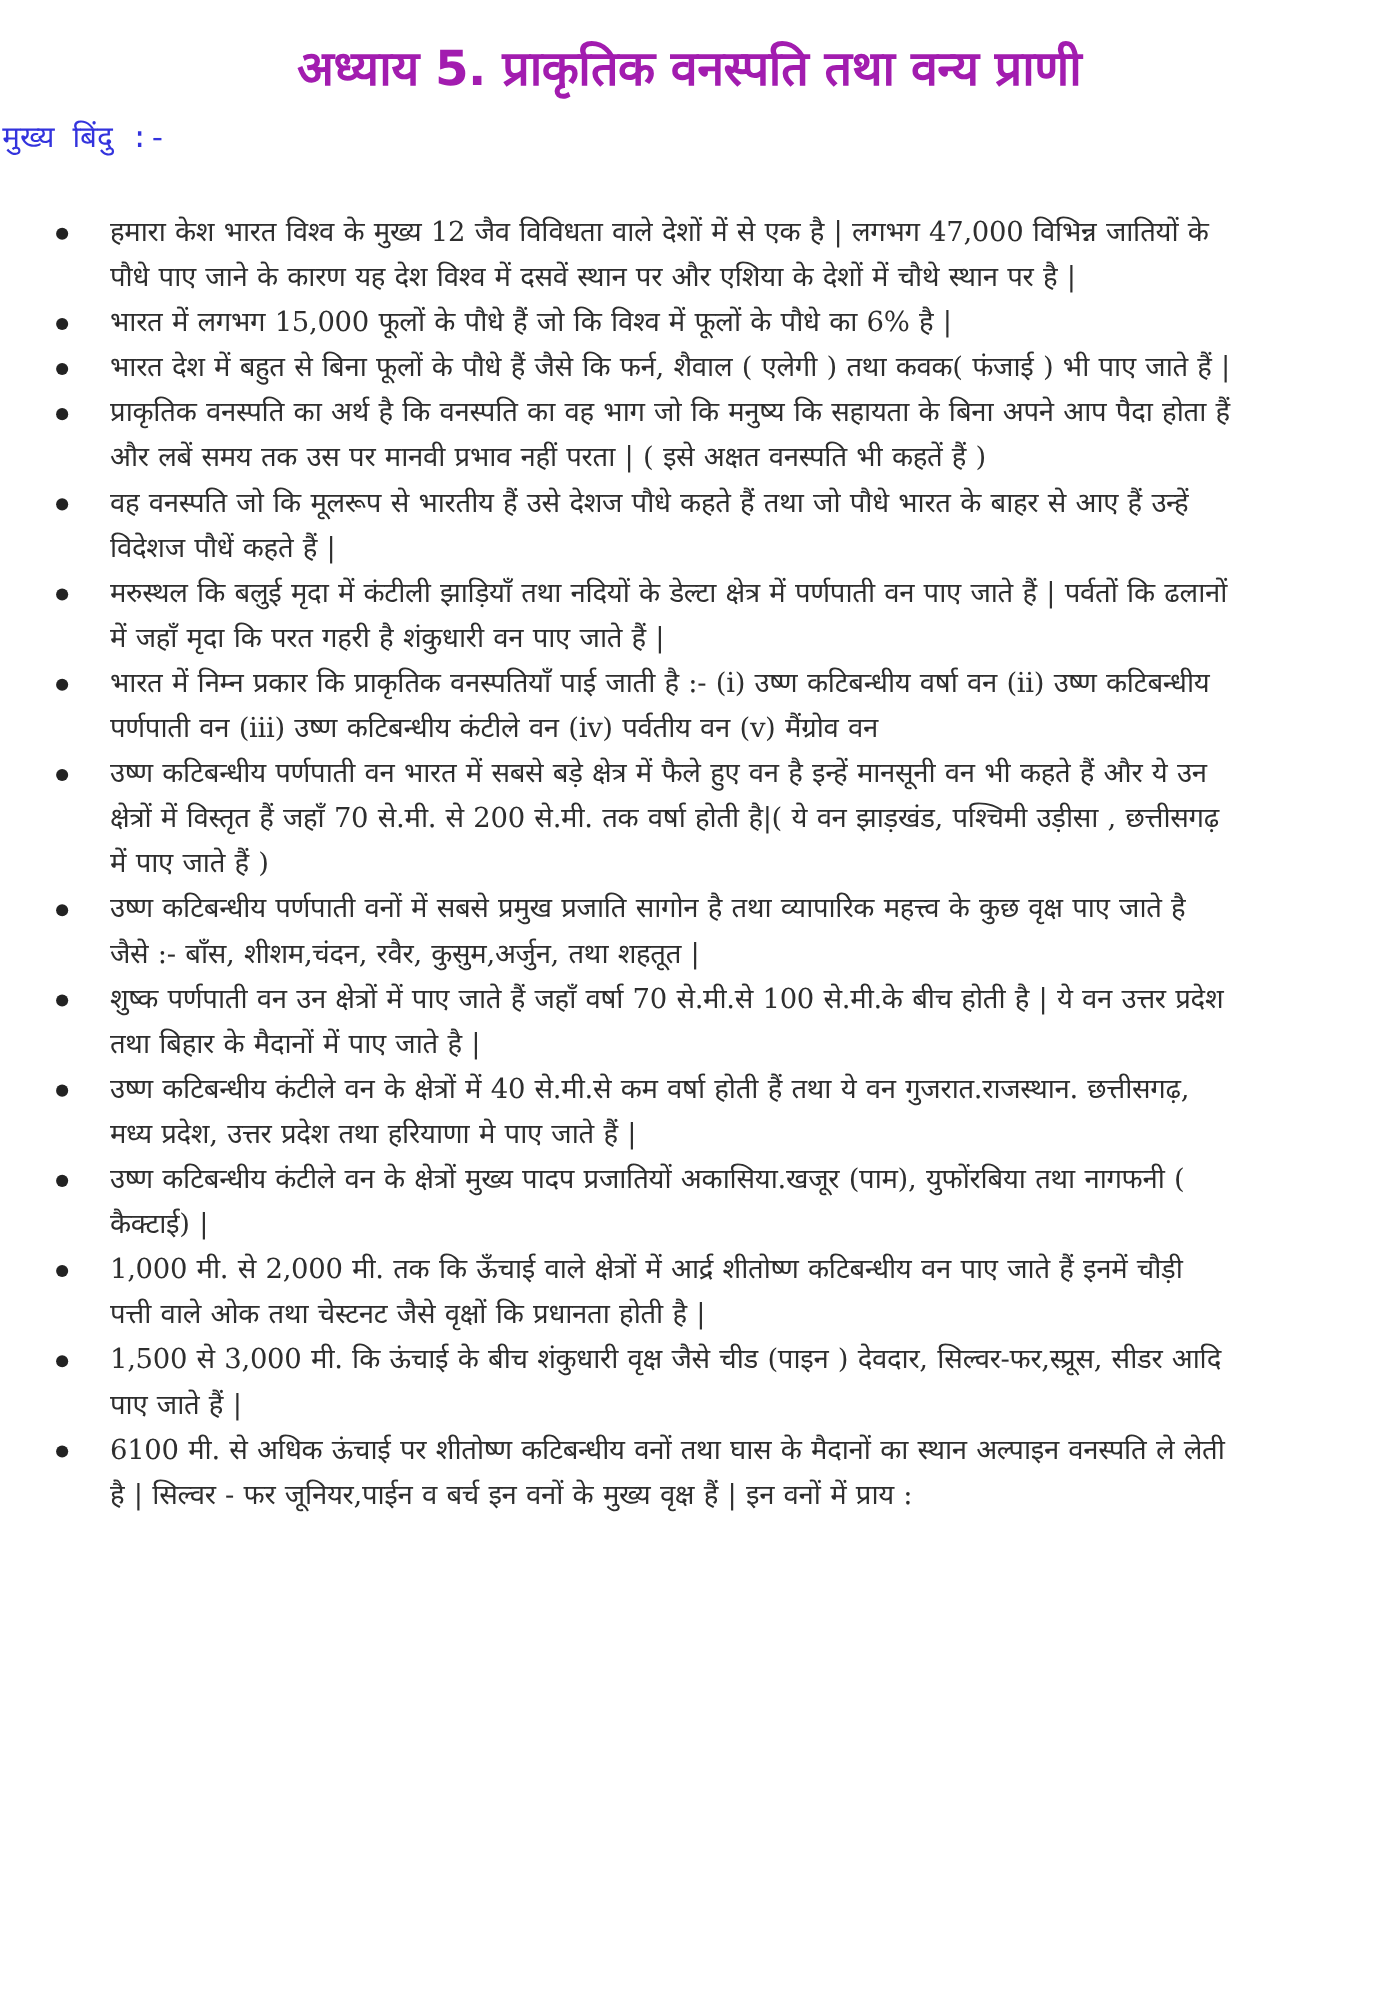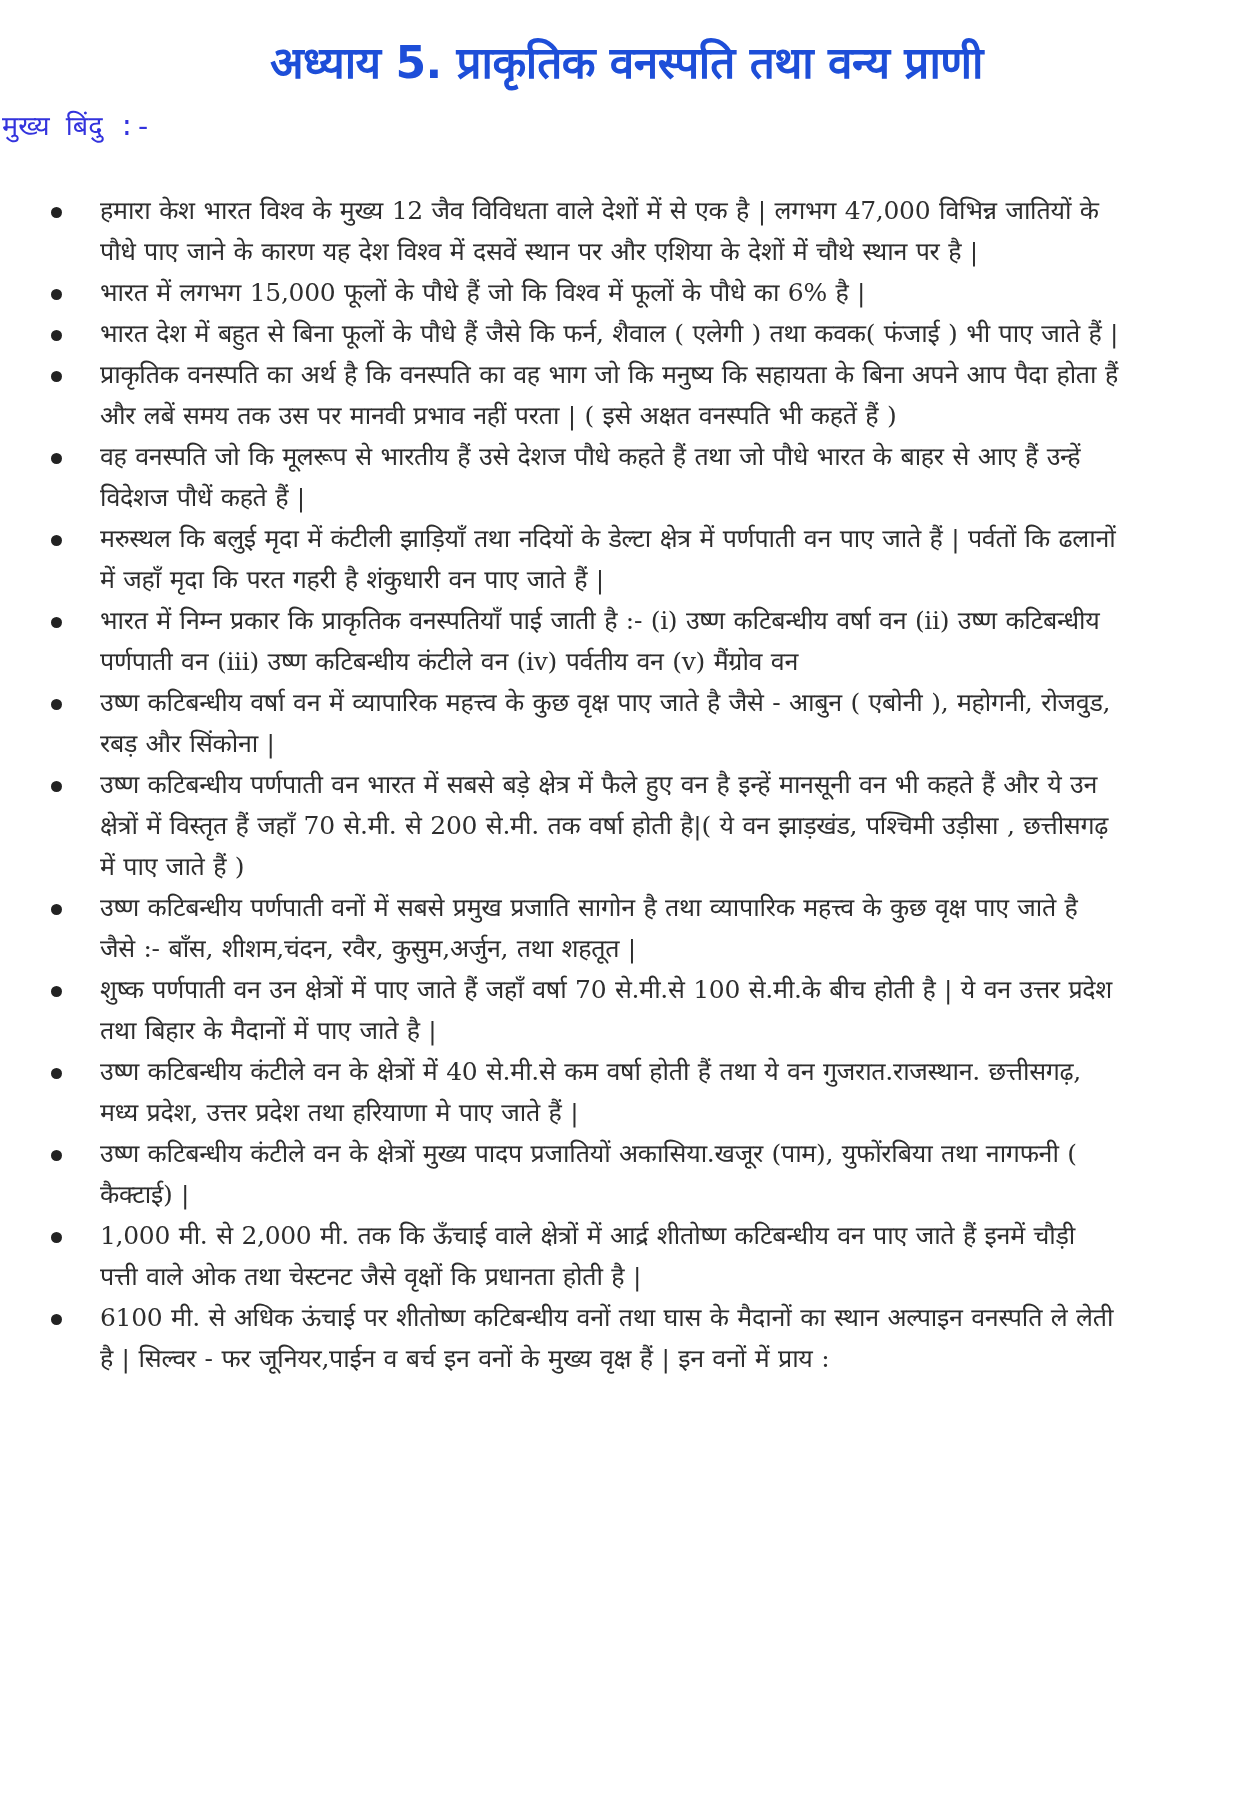--- a/index.html
+++ b/index.html
@@ -14,21 +14,21 @@
   .page-title {
     position: absolute;
     top: 2px;
     left: 0;
     width: 1253px;
     text-align: center;
     font-family: "DejaVu Sans", "Liberation Sans", sans-serif;
     font-weight: bold;
     font-size: 44px;
     line-height: 64px;
-    color: #1d4ed8;
+    color: #a21caf;
     letter-spacing: -0.5px;
   }
   .section-heading {
     position: absolute;
     top: 108px;
     left: 2px;
     font-family: Liberation Mono, monospace;
     font-size: 27px;
     line-height: 40px;
     color: #3333dd;
@@ -95,24 +95,20 @@
   <li class="point">
       <span class="bullet"></span>
       <span class="point-text">मरुस्थल कि बलुई मृदा में कंटीली झाड़ियाँ तथा नदियों के डेल्टा क्षेत्र में पर्णपाती वन पाए जाते हैं | पर्वतों कि ढलानों में जहाँ मृदा कि परत गहरी है शंकुधारी वन पाए जाते हैं |</span>
     </li>
   <li class="point">
       <span class="bullet"></span>
       <span class="point-text">भारत में निम्न प्रकार कि प्राकृतिक वनस्पतियाँ पाई जाती है :- (i) उष्ण कटिबन्धीय वर्षा वन (ii) उष्ण कटिबन्धीय पर्णपाती  वन  (iii) उष्ण कटिबन्धीय कंटीले  वन (iv) पर्वतीय वन (v) मैंग्रोव वन</span>
     </li>
   <li class="point">
       <span class="bullet"></span>
-      <span class="point-text">उष्ण कटिबन्धीय वर्षा वन में व्यापारिक महत्त्व के कुछ वृक्ष पाए जाते है जैसे - आबुन ( एबोनी ), महोगनी, रोजवुड, रबड़ और सिंकोना |</span>
-    </li>
-  <li class="point">
-      <span class="bullet"></span>
       <span class="point-text">उष्ण कटिबन्धीय पर्णपाती  वन भारत में सबसे बड़े क्षेत्र में फैले हुए वन है इन्हें मानसूनी वन भी कहते हैं और ये उन क्षेत्रों में विस्तृत हैं जहाँ 70 से.मी. से 200 से.मी. तक वर्षा होती है|( ये वन झाड़खंड, पश्चिमी उड़ीसा , छत्तीसगढ़ में पाए जाते हैं )</span>
     </li>
   <li class="point">
       <span class="bullet"></span>
       <span class="point-text"> उष्ण कटिबन्धीय पर्णपाती  वनों में सबसे प्रमुख प्रजाति सागोन है  तथा  व्यापारिक महत्त्व के कुछ वृक्ष पाए जाते है जैसे :- बाँस, शीशम,चंदन, रवैर, कुसुम,अर्जुन, तथा शहतूत |</span>
     </li>
   <li class="point">
       <span class="bullet"></span>
       <span class="point-text">शुष्क पर्णपाती वन उन क्षेत्रों में पाए जाते हैं जहाँ वर्षा 70 से.मी.से 100 से.मी.के बीच होती है | ये वन उत्तर प्रदेश तथा बिहार के मैदानों में पाए जाते है |</span>
     </li>
@@ -123,15 +119,19 @@
   <li class="point">
       <span class="bullet"></span>
       <span class="point-text"> उष्ण कटिबन्धीय कंटीले  वन के क्षेत्रों मुख्य पादप  प्रजातियों अकासिया.खजूर (पाम), युफोंरबिया तथा नागफनी ( कैक्टाई) |</span>
     </li>
   <li class="point">
       <span class="bullet"></span>
       <span class="point-text">1,000 मी. से 2,000 मी. तक कि ऊँचाई वाले क्षेत्रों में आर्द्र शीतोष्ण कटिबन्धीय वन पाए जाते हैं इनमें चौड़ी पत्ती वाले ओक तथा चेस्टनट जैसे वृक्षों कि प्रधानता होती है |</span>
     </li>
   <li class="point">
       <span class="bullet"></span>
+      <span class="point-text">1,500 से 3,000 मी. कि ऊंचाई के बीच शंकुधारी वृक्ष जैसे चीड (पाइन ) देवदार, सिल्वर-फर,स्प्रूस, सीडर आदि पाए जाते हैं |</span>
+    </li>
+  <li class="point">
+      <span class="bullet"></span>
       <span class="point-text">6100 मी. से अधिक ऊंचाई पर शीतोष्ण कटिबन्धीय वनों तथा घास के मैदानों  का स्थान अल्पाइन  वनस्पति ले लेती है | सिल्वर - फर जूनियर,पाईन व बर्च इन वनों के मुख्य वृक्ष हैं | इन वनों में प्राय :</span>
     </li>
 </ul>
 
 </body></html>

